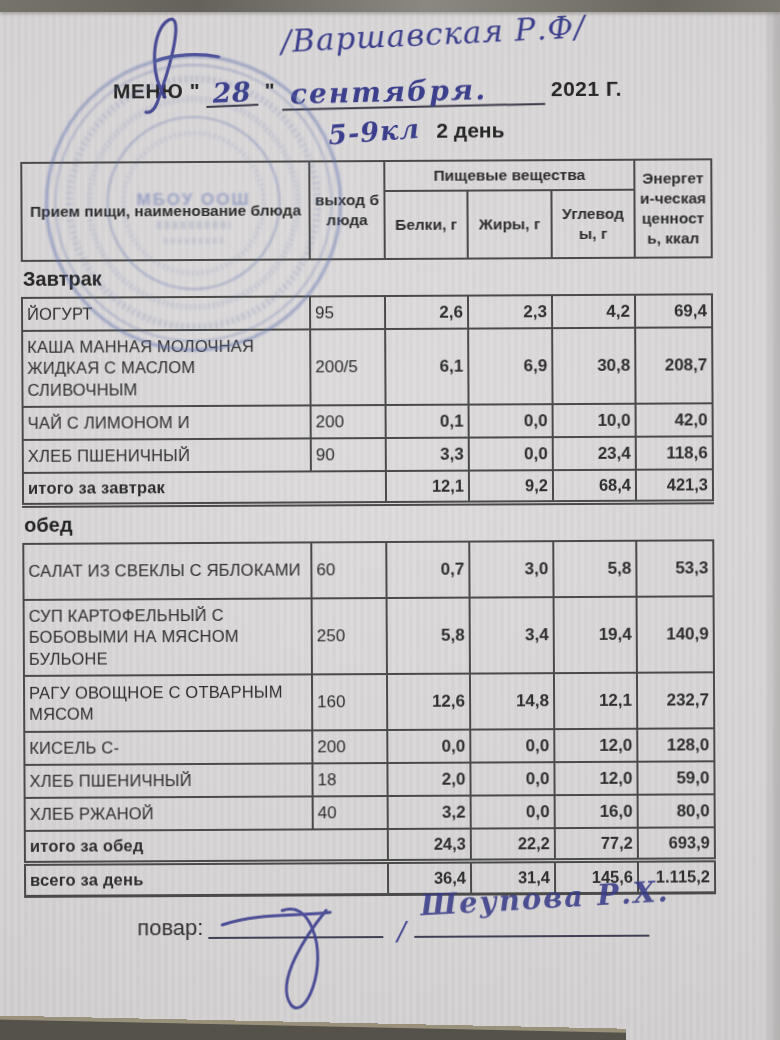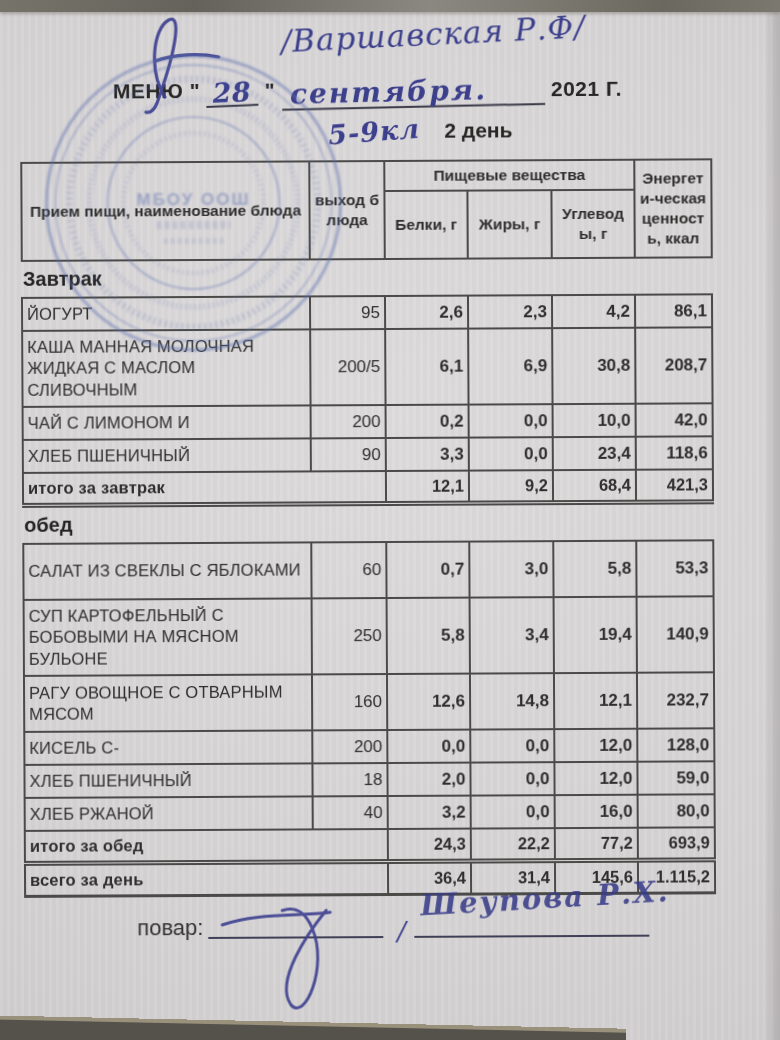--- a/index.html
+++ b/index.html
@@ -63,35 +63,35 @@
   }
   .month-field{
     display:inline-block;width:255px;border-bottom:2px solid #3a3a48;
     font-size:28px;font-weight:bold;letter-spacing:2px;line-height:.95;
     padding-left:8px;vertical-align:-4px;transform:rotate(-1deg);
   }
   .sub-line{
     position:relative;margin:4px 0 0 330px;height:36px;white-space:nowrap;
   }
   .grade{font-size:27px;font-weight:bold;letter-spacing:1px;transform:rotate(-4deg);display:inline-block;}
-  .dayword{font-size:21px;font-weight:bold;color:#262625;margin-left:20px;vertical-align:3px;}
+  .dayword{font-size:21px;font-weight:bold;color:#262625;margin-left:12px;vertical-align:3px;}
   
   .menu-table{
     border-collapse:collapse;table-layout:fixed;width:690px;margin-left:22px;
   }
   .menu-table td{
     border:2px solid #4a4a48;padding:1px 4px;vertical-align:middle;overflow:hidden;
     color:#2e2e2d;
   }
   .header-table{margin-top:8px;}
   .hdr{font-weight:bold;text-align:center;font-size:15.5px;line-height:1.28;padding:2px 3px;}
   .bk{word-break:break-all;margin-left:36px;}
   .n{text-align:left;font-size:16.5px;letter-spacing:.2px;line-height:1.3;}
   .num{text-align:right;font-size:17px;font-weight:bold;}
-  .ctr{text-align:right;font-size:17px;}
+  .ctr{text-align:left;font-size:17px;}
   .rh-s td{height:29px;}
   .rh-2 td{height:52px;}
   .rh-3 td{height:72px;}
   .rh-t td{height:27px;}
   .total-row td{border-bottom:5px double #4a4a48;font-weight:bold;font-size:16.5px;}
   .grand-row td{border-bottom:3px solid #4a4a48;font-weight:bold;font-size:16.5px;}
   .meal-heading{
     margin:6px 0 3px 24px;font-weight:bold;font-size:20px;color:#242423;height:26px;
   }
   
@@ -195,34 +195,34 @@
           <col style="width:83px">
           <col style="width:77px">
         </colgroup>
       <tbody>
           <tr class="rh-s">
         <td class="n">ЙОГУРТ</td>
         <td class="ctr">95</td>
         <td class="num">2,6</td>
         <td class="num">2,3</td>
         <td class="num">4,2</td>
-        <td class="num">86,1</td>
+        <td class="num">69,4</td>
       </tr>
       <tr class="rh-3">
         <td class="n">КАША МАННАЯ МОЛОЧНАЯ ЖИДКАЯ С МАСЛОМ СЛИВОЧНЫМ</td>
         <td class="ctr">200/5</td>
         <td class="num">6,1</td>
         <td class="num">6,9</td>
         <td class="num">30,8</td>
         <td class="num">208,7</td>
       </tr>
       <tr class="rh-s">
         <td class="n">ЧАЙ С ЛИМОНОМ И</td>
         <td class="ctr">200</td>
-        <td class="num">0,2</td>
+        <td class="num">0,1</td>
         <td class="num">0,0</td>
         <td class="num">10,0</td>
         <td class="num">42,0</td>
       </tr>
       <tr class="rh-s">
         <td class="n">ХЛЕБ ПШЕНИЧНЫЙ</td>
         <td class="ctr">90</td>
         <td class="num">3,3</td>
         <td class="num">0,0</td>
         <td class="num">23,4</td>

